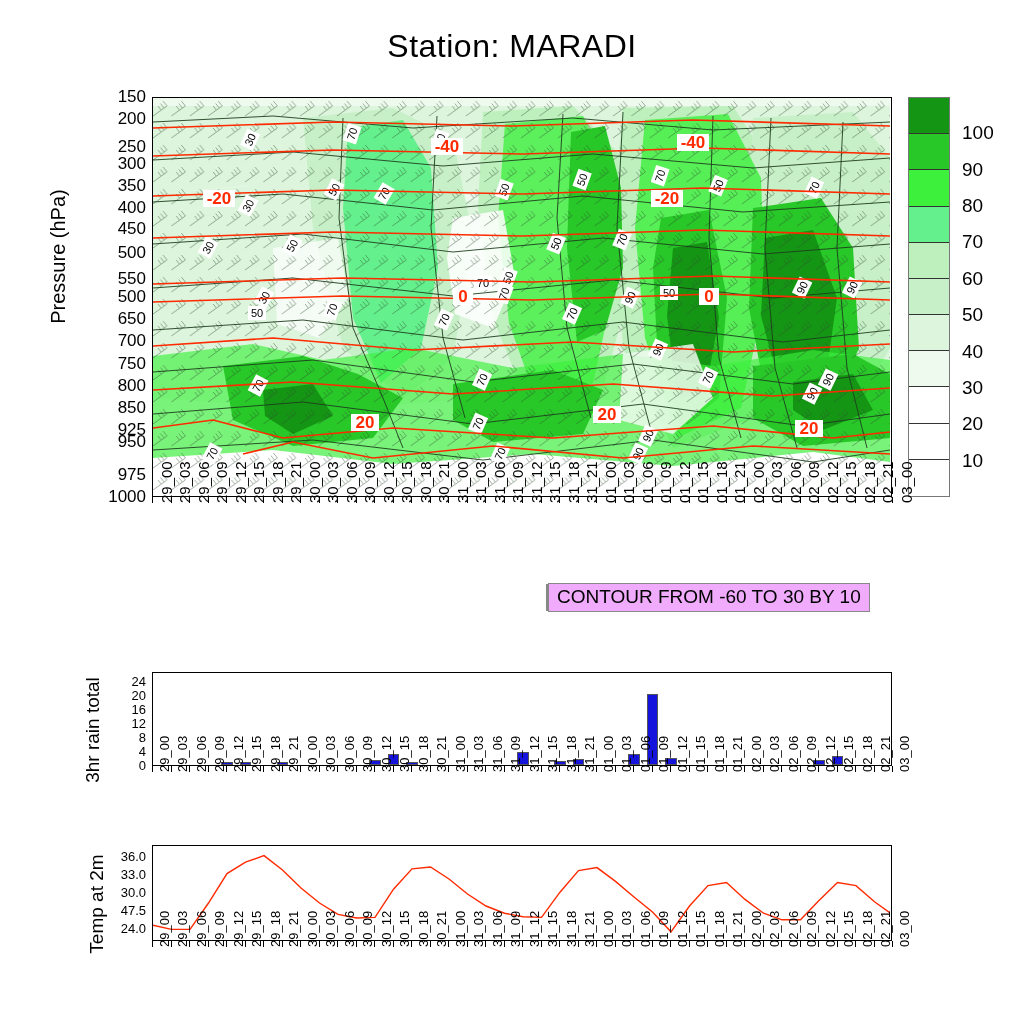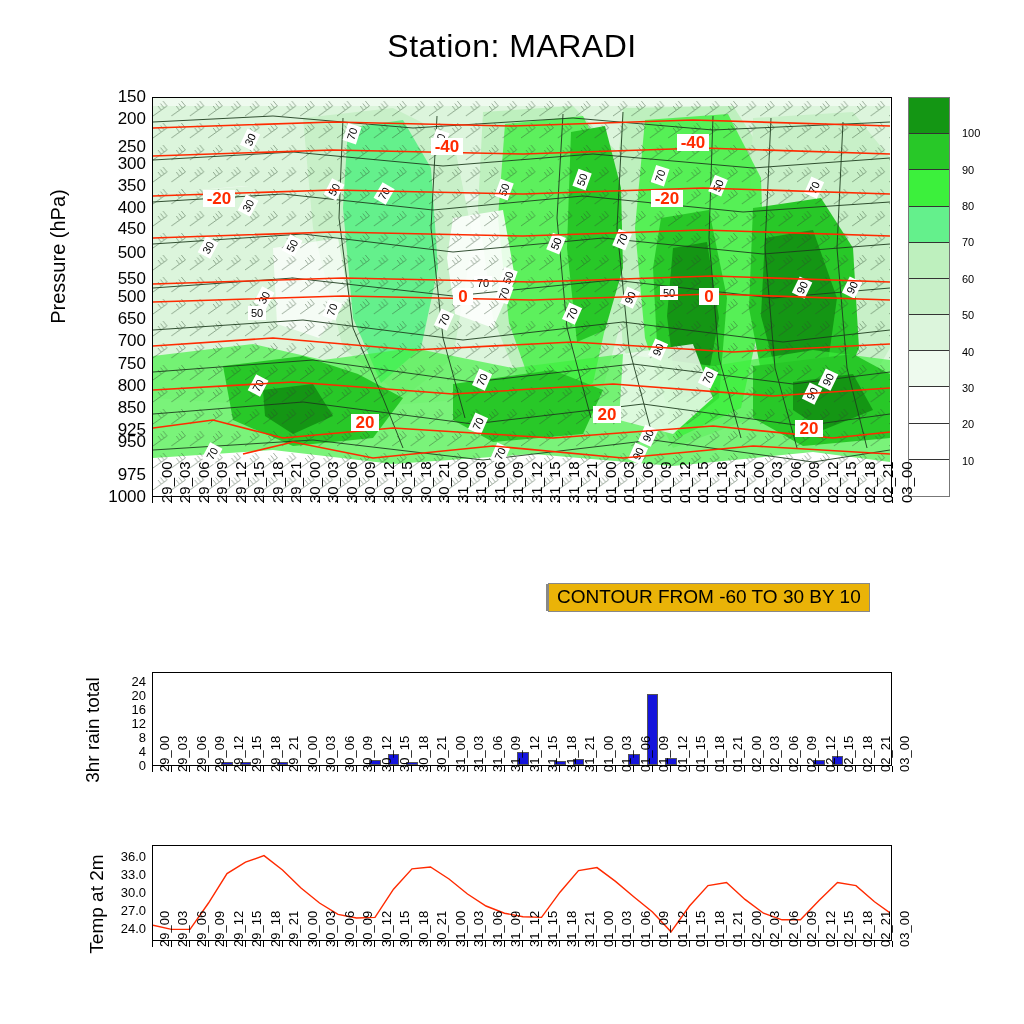--- a/index.html
+++ b/index.html
@@ -20,25 +20,25 @@
   #presTitle{left:-92px;top:245px;width:300px;text-align:center;font-size:20px;
              transform:rotate(-90deg);transform-origin:50% 50%;}
   .xtick{position:absolute;font-size:15px;white-space:nowrap;
          transform:rotate(-90deg);transform-origin:0 0;}
   .tickmark{position:absolute;width:1px;background:#000;}
 
   
   #cbar{left:908px;top:97px;width:42px;height:400px;border:1px solid #777;box-sizing:border-box;}
   .cbseg{width:100%;border-bottom:1px solid #333;box-sizing:border-box;}
   .cbseg:last-child{border-bottom:none;}
-  .cblab{position:absolute;left:962px;font-size:11px;transform:translateY(-50%);}
+  .cblab{position:absolute;left:962px;font-size:19px;transform:translateY(-50%);}
 
   
   #clegend{left:548px;top:583px;border:1px solid #888;padding:2px 8px 3px 8px;
-           font-size:19px;background:#eab308;box-shadow:-3px 0 0 -1px #888;}
+           font-size:19px;background:#f0abfc;box-shadow:-3px 0 0 -1px #888;}
 
   
   .sub{position:absolute;border:1.5px solid #000;box-sizing:border-box;background:#fff;overflow:hidden;}
   #rainPanel{left:152px;top:672px;width:740px;height:94px;}
   #tempPanel{left:152px;top:845px;width:740px;height:96px;}
   .subYlab{position:absolute;right:0;transform:translateY(-50%);font-size:13px;text-align:right;white-space:nowrap;}
   #rainAxis{left:104px;top:672px;width:42px;height:94px;}
   #tempAxis{left:92px;top:845px;width:54px;height:96px;}
   #rainTitle{left:-22px;top:719px;width:230px;text-align:center;font-size:19px;
              transform:rotate(-90deg);transform-origin:50% 50%;}
@@ -573,21 +573,21 @@
     <div class="xtick" style="left: 859.94px; top: 772px; font-size: 13px;">02_18</div>
     <div class="tickmark" style="left: 873.5px; top: 766px; height: 6px; background: rgb(0, 0, 0);"></div>
     <div class="xtick" style="left: 878.44px; top: 772px; font-size: 13px;">02_21</div>
     <div class="tickmark" style="left: 892px; top: 766px; height: 6px; background: rgb(0, 0, 0);"></div>
     <div class="xtick" style="left: 896.94px; top: 772px; font-size: 13px;">03_00</div>
   </div>
 
 <div class="abs" id="tempTitle">Temp at 2m</div>
 <div class="abs" id="tempAxis">
     <div class="subYlab" style="top: 82.5px;">24.0</div>
-    <div class="subYlab" style="top: 64.5px;">27.0</div>
+    <div class="subYlab" style="top: 64.5px;">47.5</div>
     <div class="subYlab" style="top: 46.5px;">30.0</div>
     <div class="subYlab" style="top: 28.5px;">33.0</div>
     <div class="subYlab" style="top: 10.5px;">36.0</div>
   </div>
 <div class="sub" id="tempPanel">
   <svg id="tempSvg" width="737" height="93" viewBox="0 0 737 93">
       <polyline points="0.0,79.2 18.5,83.4 37.0,83.4 55.5,57.0 74.0,27.6 92.5,16.2 111.0,9.6 129.5,24.0 148.0,42.0 166.5,57.0 185.0,68.4 203.5,72.0 222.0,71.4 240.5,43.2 259.0,22.8 277.5,21.0 296.0,33.0 314.5,48.0 333.0,60.0 351.5,67.2 370.0,70.8 388.5,71.4 407.0,46.2 425.5,24.6 444.0,21.6 462.5,35.4 481.0,51.0 499.5,66.0 518.0,85.8 536.5,60.0 555.0,39.6 573.5,36.6 592.0,53.4 610.5,67.2 629.0,73.8 647.5,73.8 666.0,54.6 684.5,36.6 703.0,39.6 721.5,55.8 740.0,69.0" fill="none" stroke="#ff2a00" stroke-width="1.4"></polyline>
     </svg>
 </div>
 <div class="abs" id="tempXTicks">

